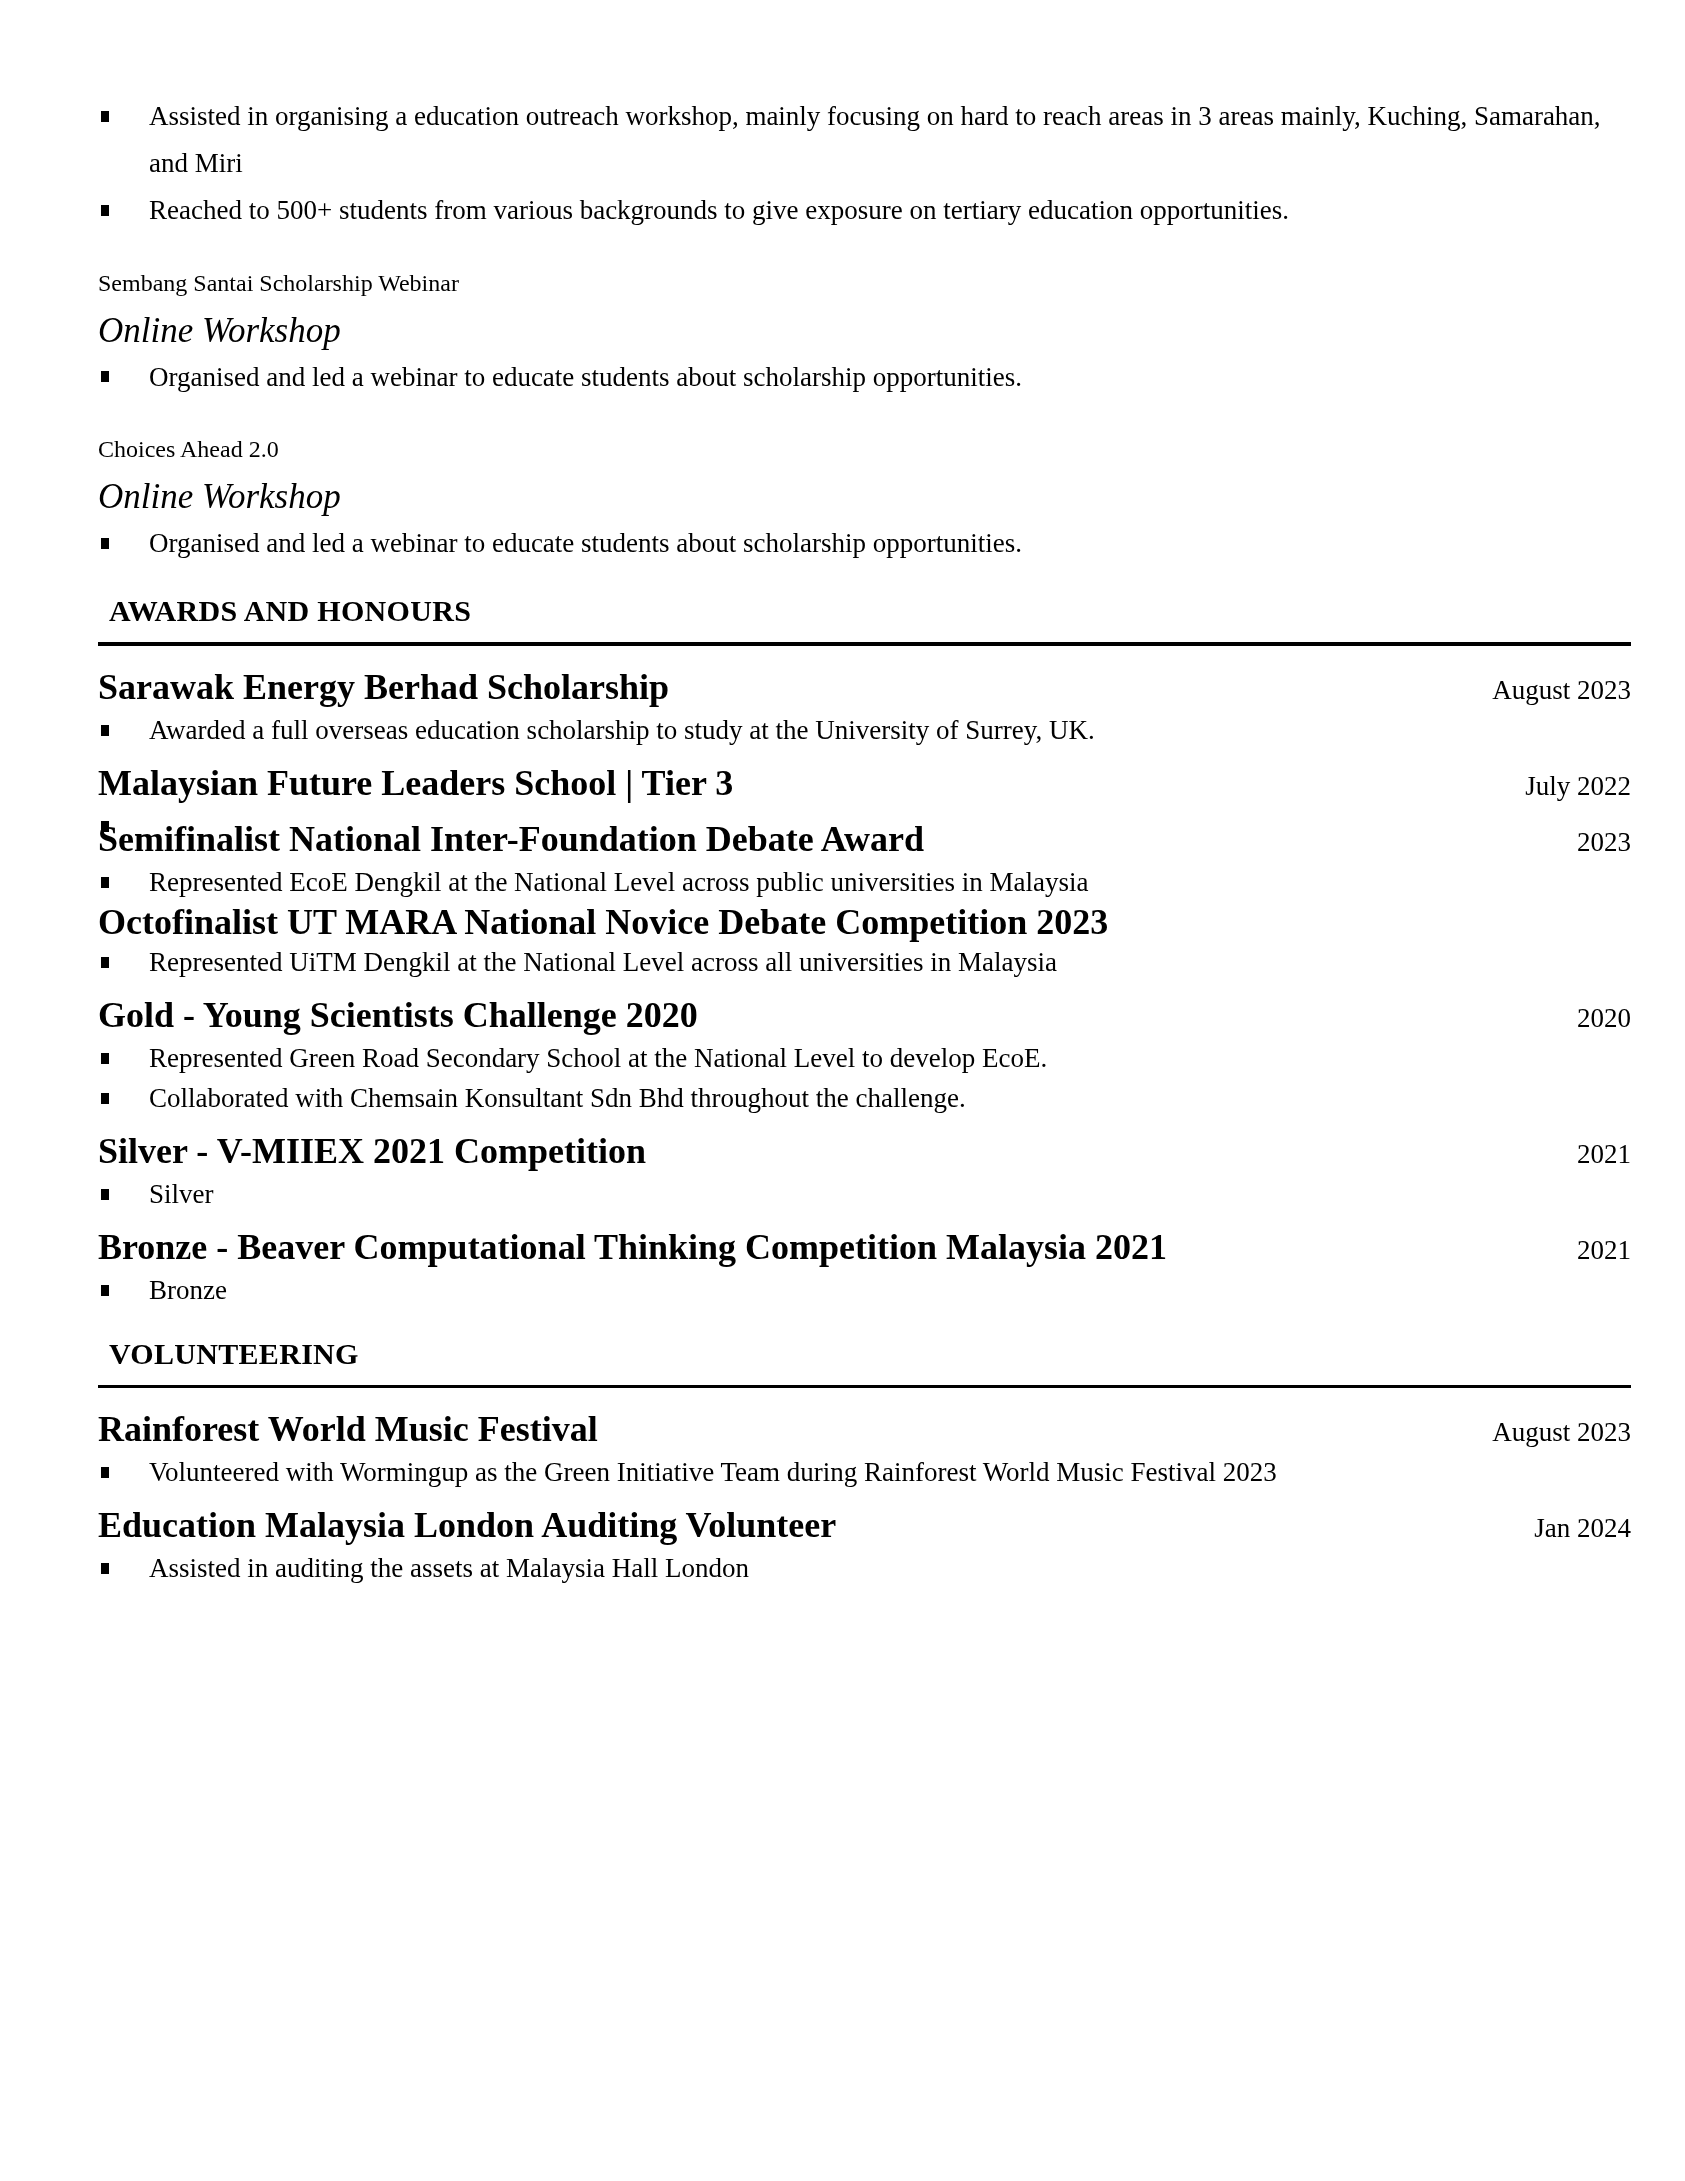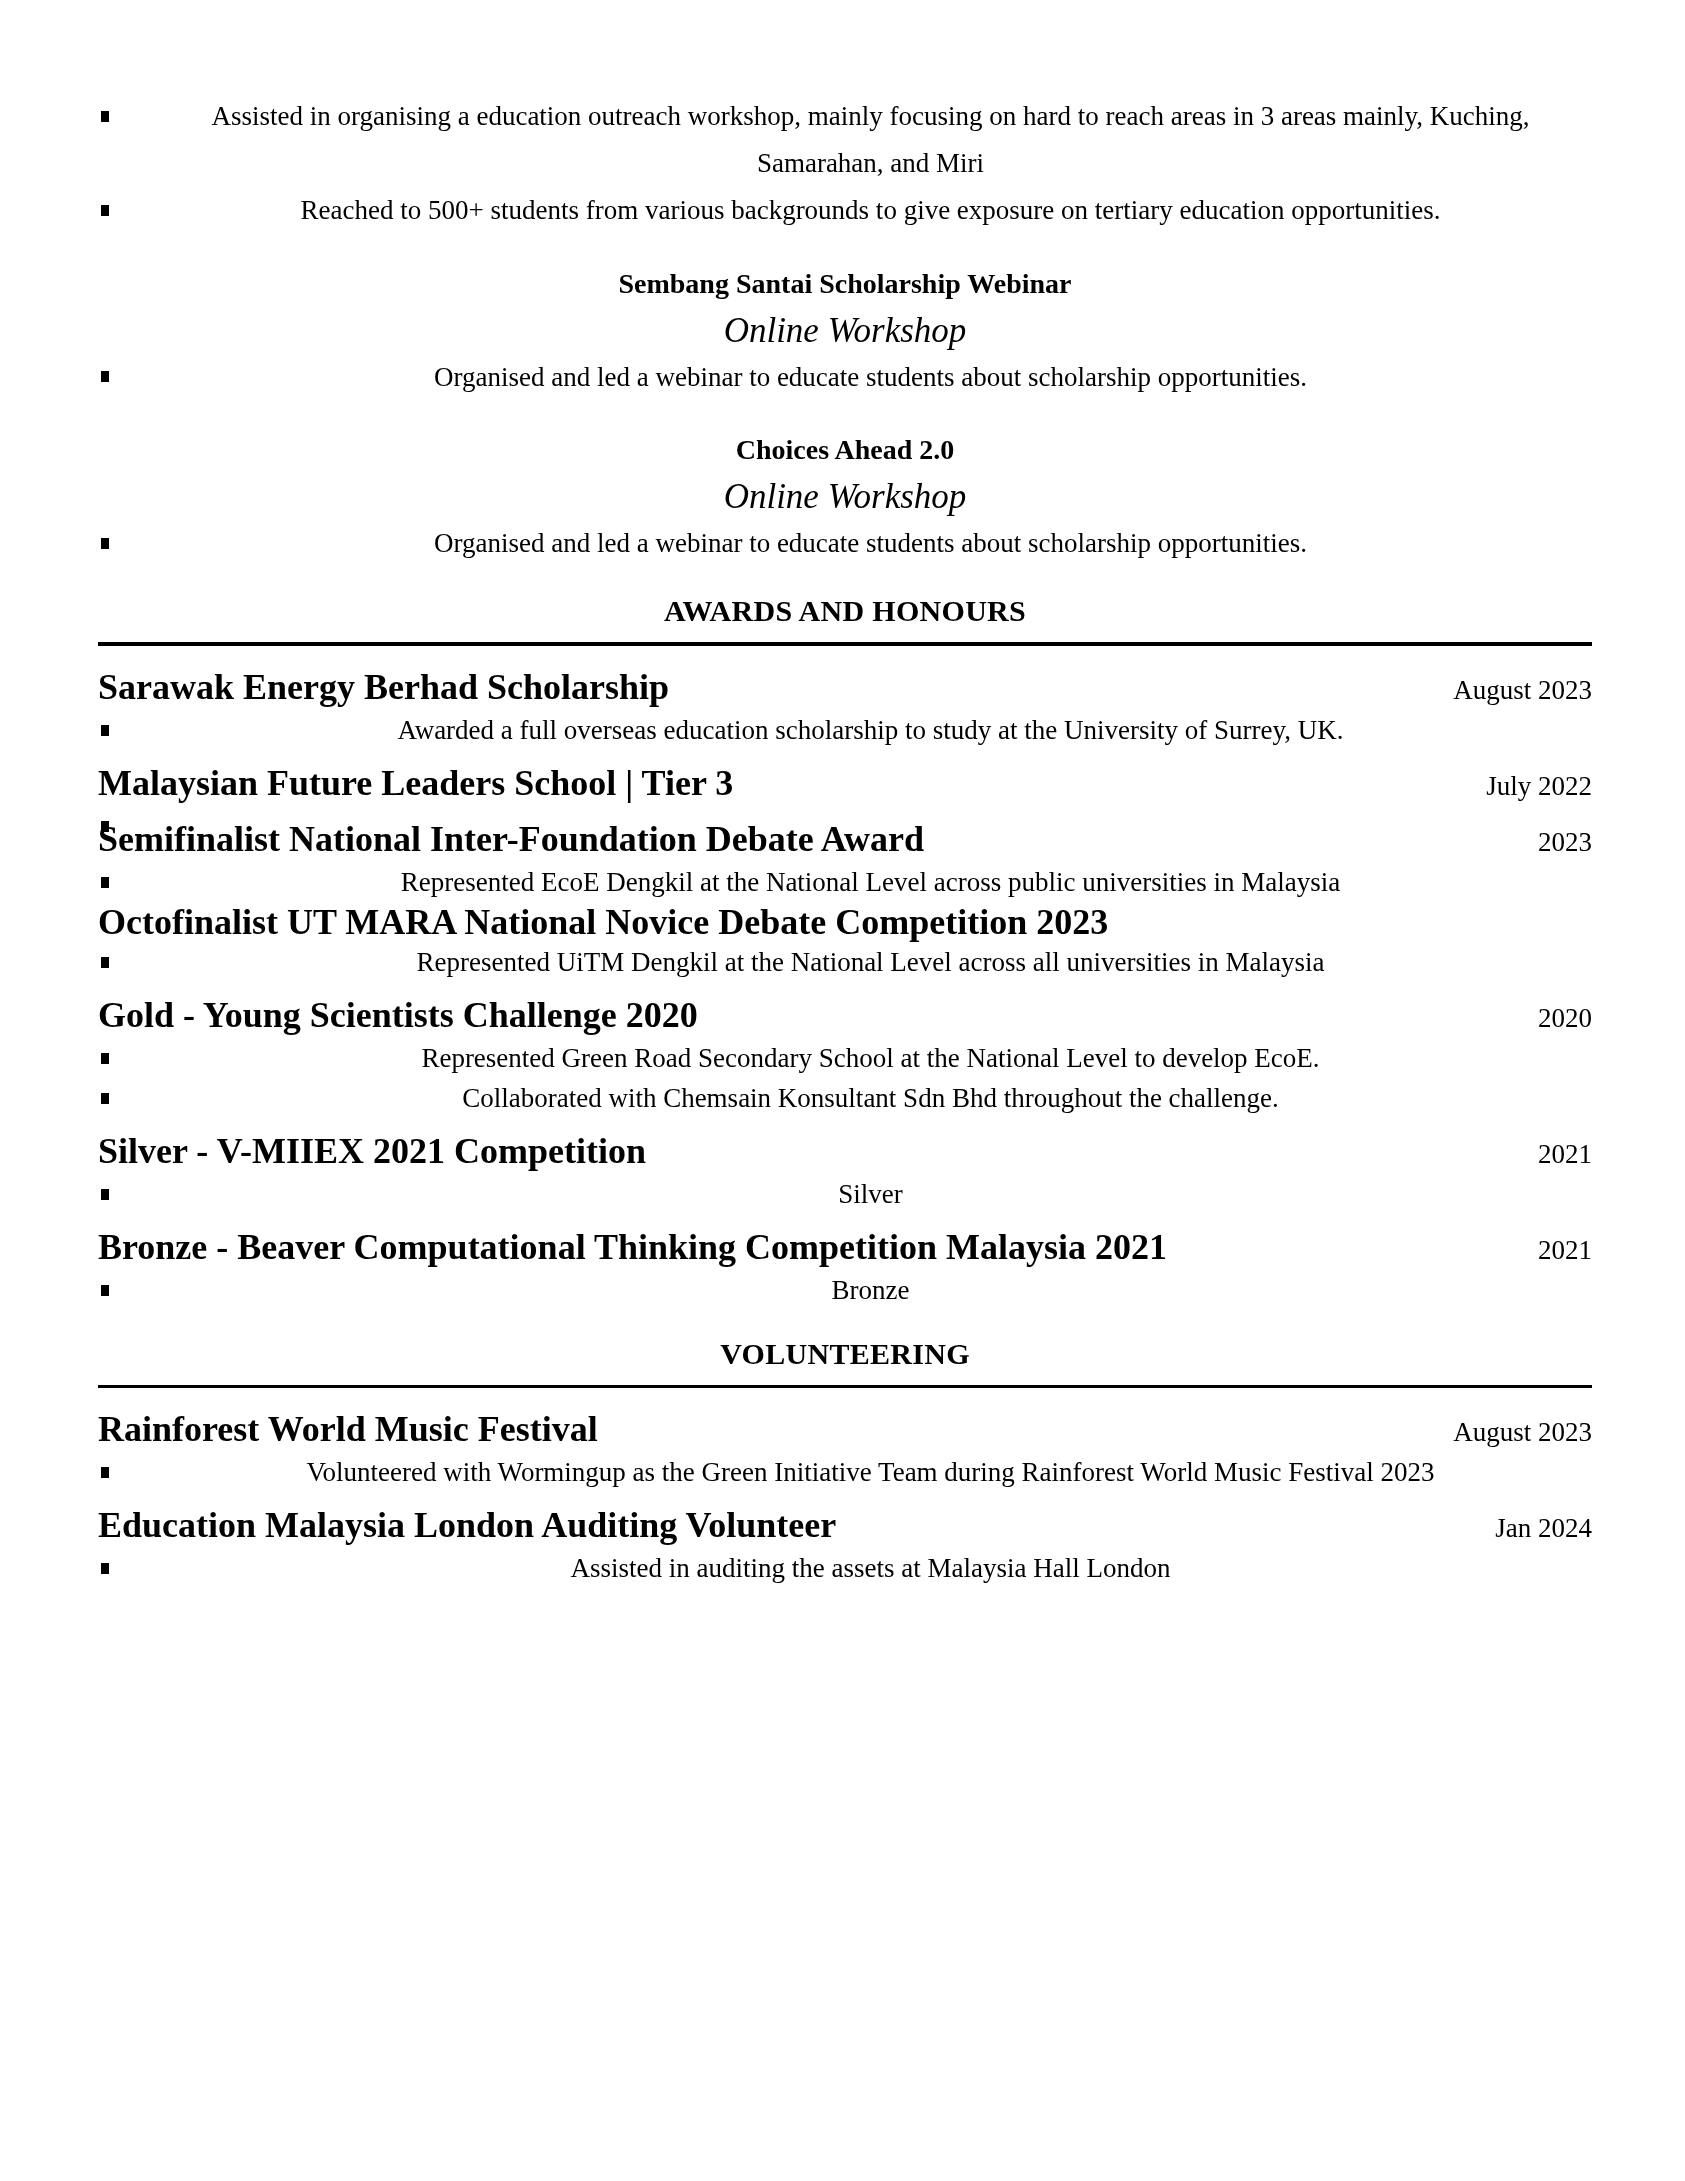--- a/index.html
+++ b/index.html
@@ -7,40 +7,39 @@
   body {
     width: 1685px;
     height: 2181px;
     color: #000000;
     font-family: "Liberation Serif", "DejaVu Serif", serif;
     overflow: hidden;
   }
   .page {
     width: 1685px;
     height: 2181px;
-    padding: 93px 93px 0 98px;
+    padding: 93px 54px 0 98px;
     background: #ffffff;
-    text-align: center;
   }
 
   
   ul.bullets { list-style: none; margin: 0; padding: 0; }
   li.bullet { position: relative; padding-left: 51px; }
   li.bullet .marker {
     position: absolute; left: 2.6px;
     width: 8.8px; height: 11.4px;
     background: #000000;
   }
   .bullet-text { display: inline; }
 
   
   .top-block { font-size: 27px; line-height: 47px; }
   .top-block li.bullet .marker { top: 17.6px; }
   .activity { margin-top: 25.5px; }
-  .activity-title { font-weight: bold; font-size: 28px; }
+  .activity-title { font-weight: normal; font-size: 24px; }
   .activity-subtitle { font-style: italic; font-size: 35px; }
 
   
   .section { margin-top: 24px; font-size: 27px; line-height: 40px; }
   .section-heading {
     font-size: 30px; font-weight: bold; line-height: 40px;
     letter-spacing: 0.3px; margin: 11px;
   }
   .section-rule { height: 3.5px; background: #000000; margin: 2.6px 0 8px 0; }
   .entry-header {

